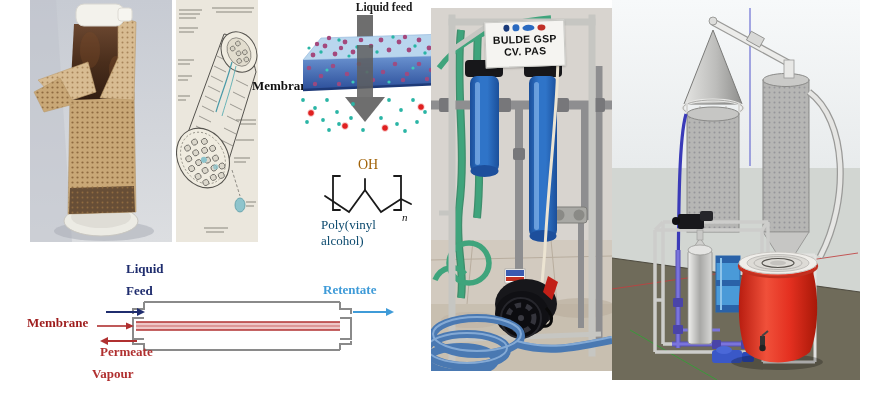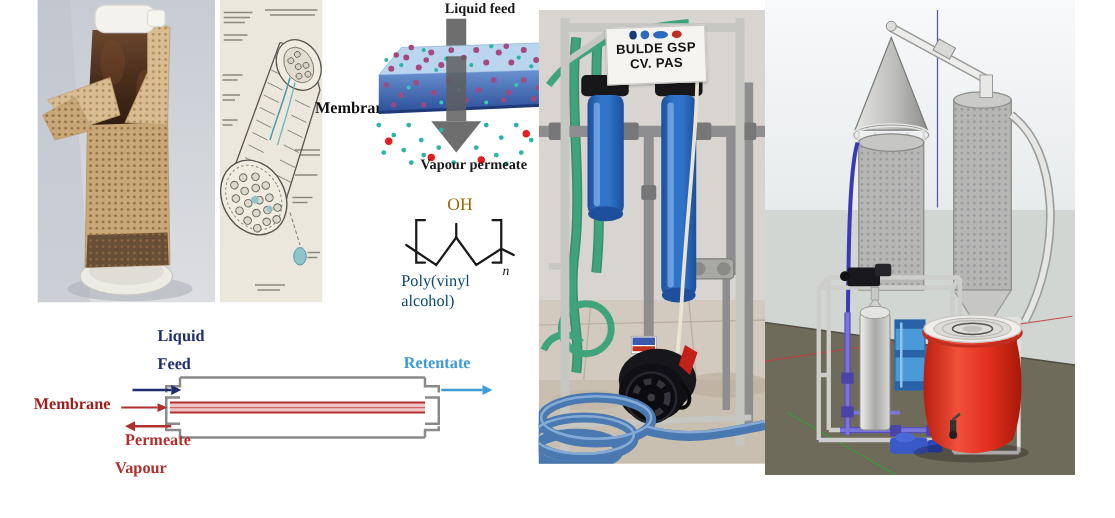--- a/index.html
+++ b/index.html
@@ -259,21 +259,20 @@
       <g fill="#e02020" stroke="#ffffff" stroke-width="0.8">
         <circle cx="18" cy="113" r="3.4"></circle>
           <circle cx="52" cy="126" r="3.4"></circle>
           <circle cx="92" cy="128" r="3.4"></circle>
         <circle cx="128" cy="107" r="3.4"></circle>
           <circle cx="146" cy="118" r="3.4"></circle>
       </g>
     </svg>
   </div>
   <div class="lbl lbl-liquidfeed">Liquid feed</div>
-  <div class="lbl lbl-vapour">Vapour permeate</div>
 
   <div class="panel" style="left:318px;top:152px;width:100px;height:105px;">
     <svg width="100" height="64" style="position:absolute;left:0;top:0;">
       <g stroke="#1a1a1a" stroke-width="1.8" fill="none" stroke-linecap="round">
         <path d="M22,24 L15,24 L15,58 L22,58"></path>
         <path d="M76,24 L83,24 L83,58 L76,58"></path>
         <path d="M7,44 L16,50 L31,60 L47,38 L63,60 L83,47 L93,52"></path>
         <path d="M47,38 L47,27"></path>
       </g>
     </svg>

